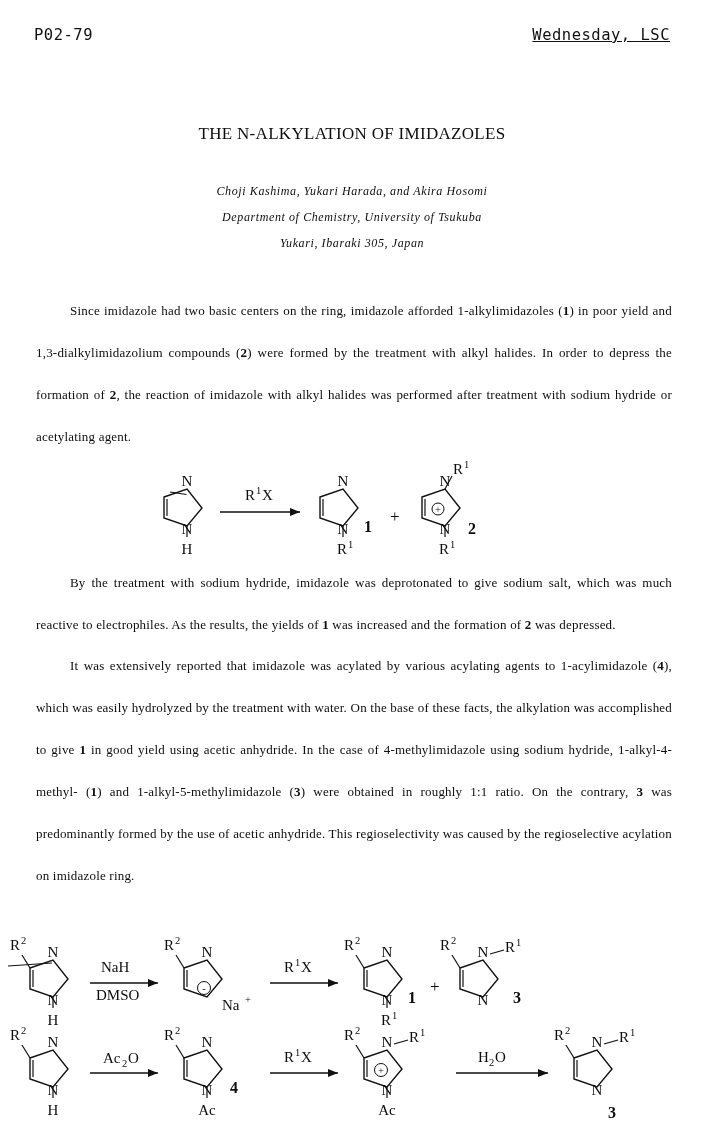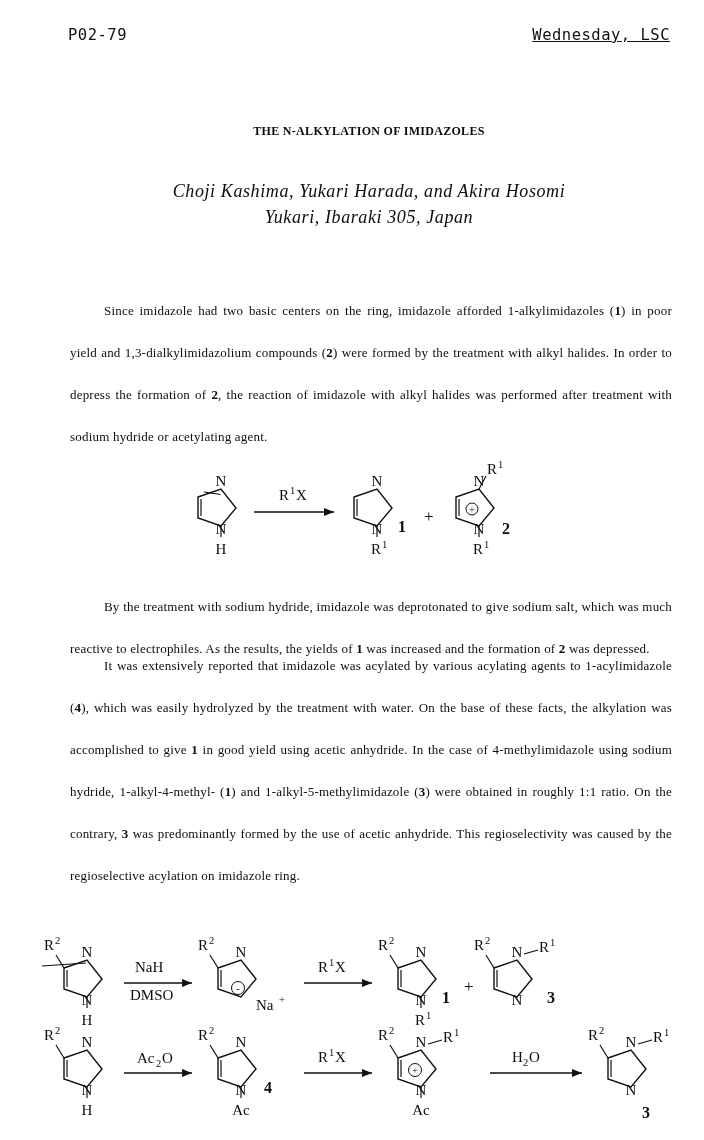--- a/index.html
+++ b/index.html
@@ -12,21 +12,20 @@
     height: 1140px;
     position: relative;
     font-family: "Liberation Serif", serif;
     color: #0d0d0d;
     overflow: hidden;
   }
   .page {
     position: absolute;
     inset: 0;
     padding: 0;
-    margin-left: 34px;
   }
 
   
   .runhead {
     position: absolute;
     top: 26px;
     left: 34px;
     right: 34px;
     display: flex;
     justify-content: space-between;
@@ -42,34 +41,34 @@
   }
 
   
   .title {
     position: absolute;
     top: 124px;
     left: 0;
     right: 0;
     text-align: center;
     font-family: "Liberation Serif", serif;
-    font-weight: bold;
-    font-size: 12px;
+    font-weight: normal;
+    font-size: 17px;
     letter-spacing: 0.3px;
   }
 
   
   .authors {
     position: absolute;
     top: 178px;
     left: 0;
     right: 0;
     text-align: center;
     font-style: italic;
-    font-size: 18px;
+    font-size: 12px;
     line-height: 26px;
     letter-spacing: 0.6px;
   }
 
   
   .body-block {
     position: absolute;
     left: 36px;
     right: 32px;
     font-size: 13px;
@@ -79,21 +78,21 @@
   }
   .body-block p {
     margin: 0;
     text-align: justify;
     text-justify: inter-word;
   }
   .indent { text-indent: 34px; }
   .b { font-weight: bold; }
 
   #para1 { top: 290px; }
-  #para2 { top: 586px; }
+  #para2 { top: 562px; }
   #para3 { top: 645px; }
 
   
   .scheme1 {
     position: absolute;
     top: 462px;
     left: 150px;
     width: 420px;
     height: 90px;
   }
@@ -124,20 +123,21 @@
 
   <div class="runhead">
     <span class="left">P02-79</span>
     <span class="right">Wednesday, LSC</span>
   </div>
 
   <div class="title">THE N-ALKYLATION OF IMIDAZOLES</div>
 
   <div class="authors">
     <div>Choji Kashima, Yukari Harada, and Akira Hosomi</div>
+    <div>Department of Chemistry, University of Tsukuba</div>
     <div>Yukari, Ibaraki 305, Japan</div>
   </div>
 
   <div class="body-block" id="para1">
     <p class="indent"><span>Since imidazole had two basic centers on the ring, imidazole afforded 1-alkylimidazoles (</span><span class="b">1</span><span>) in poor yield and 1,3-dialkylimidazolium compounds (</span><span class="b">2</span><span>) were formed by the treatment with alkyl halides.   In order to depress the formation of </span><span class="b">2</span><span>, the reaction of imidazole with alkyl halides was performed after treatment with sodium hydride or acetylating agent.</span></p>
   </div>
 
   <div class="scheme1">
     <svg width="420" height="95" viewBox="0 0 420 95">
 

